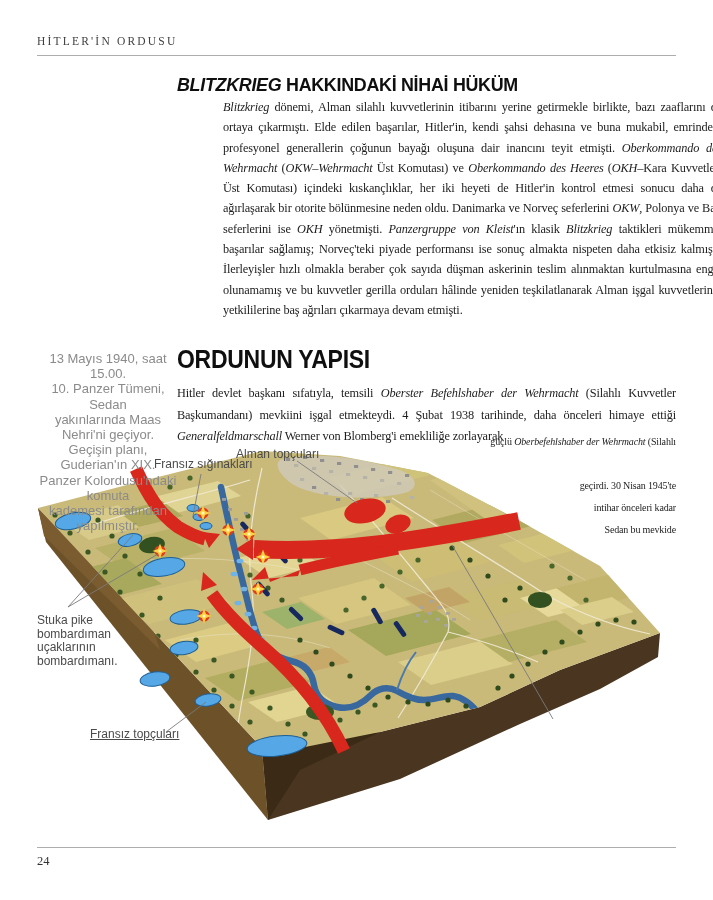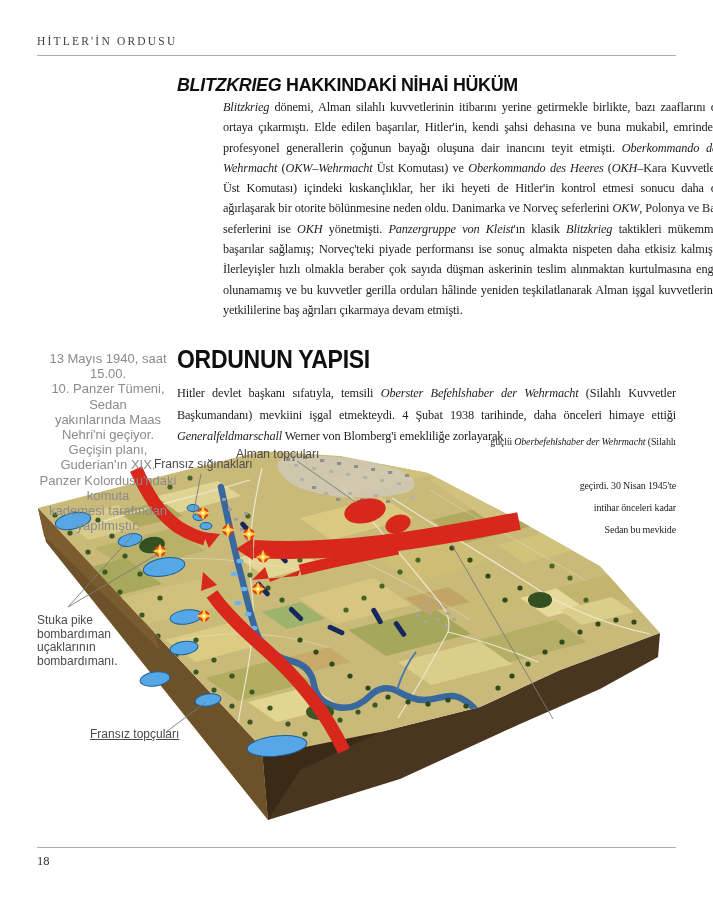--- a/index.html
+++ b/index.html
@@ -36,21 +36,21 @@
   .lbl-alman-zirhli{left:551px;top:716px;width:110px;white-space:pre-line;}
 </style>
 </head>
 <body>
 
 <div class="page">
 
   <div class="abs runhead txt">HİTLER'İN ORDUSU</div>
   <div class="abs rule rule-top"></div>
   <div class="abs rule rule-bottom"></div>
-  <div class="abs pagenum txt">18</div>
+  <div class="abs pagenum txt">24</div>
 
   <div class="abs h1 txt"><i>BLITZKRIEG</i><span> HAKKINDAKİ NİHAİ HÜKÜM</span></div>
   <div class="abs body-col p1 txt"><i>Blitzkrieg</i><span> dönemi, Alman silahlı kuvvetlerinin itibarını yerine getirmekle birlikte, bazı zaaflarını da ortaya çıkarmıştı. Elde edilen başarılar, Hitler'in, kendi şahsi dehasına ve buna mukabil, emrindeki profesyonel generallerin çoğunun bayağı oluşuna dair inancını teyit etmişti. </span><i>Oberkommando der Wehrmacht</i><span> (</span><i>OKW</i><span>–</span><i>Wehrmacht</i><span> Üst Komutası) ve </span><i>Oberkommando des Heeres</i><span> (</span><i>OKH</i><span>–Kara Kuvvetleri Üst Komutası) içindeki kıskançlıklar, her iki heyeti de Hitler'in kontrol etmesi sonucu daha da ağırlaşarak bir otorite bölünmesine neden oldu. Danimarka ve Norveç seferlerini </span><i>OKW</i><span>, Polonya ve Batı seferlerini ise </span><i>OKH</i><span> yönetmişti. </span><i>Panzergruppe von Kleist</i><span>'ın klasik </span><i>Blitzkrieg</i><span> taktikleri mükemmel başarılar sağlamış; Norveç'teki piyade performansı ise sonuç almakta nispeten daha etkisiz kalmıştı. İlerleyişler hızlı olmakla beraber çok sayıda düşman askerinin teslim alınmaktan kurtulmasına engel olunamamış ve bu kuvvetler gerilla orduları hâlinde yeniden teşkilatlanarak Alman işgal kuvvetlerinin yetkililerine baş ağrıları çıkarmaya devam etmişti.</span></div>
 
   <div class="abs h2 txt">ORDUNUN YAPISI</div>
   <div class="abs sidecap txt">13 Mayıs 1940, saat 15.00.
 10. Panzer Tümeni, Sedan
 yakınlarında Maas Nehri'ni geçiyor.
 Geçişin planı, Guderian'ın XIX.
 Panzer Kolordusu'ndaki komuta

